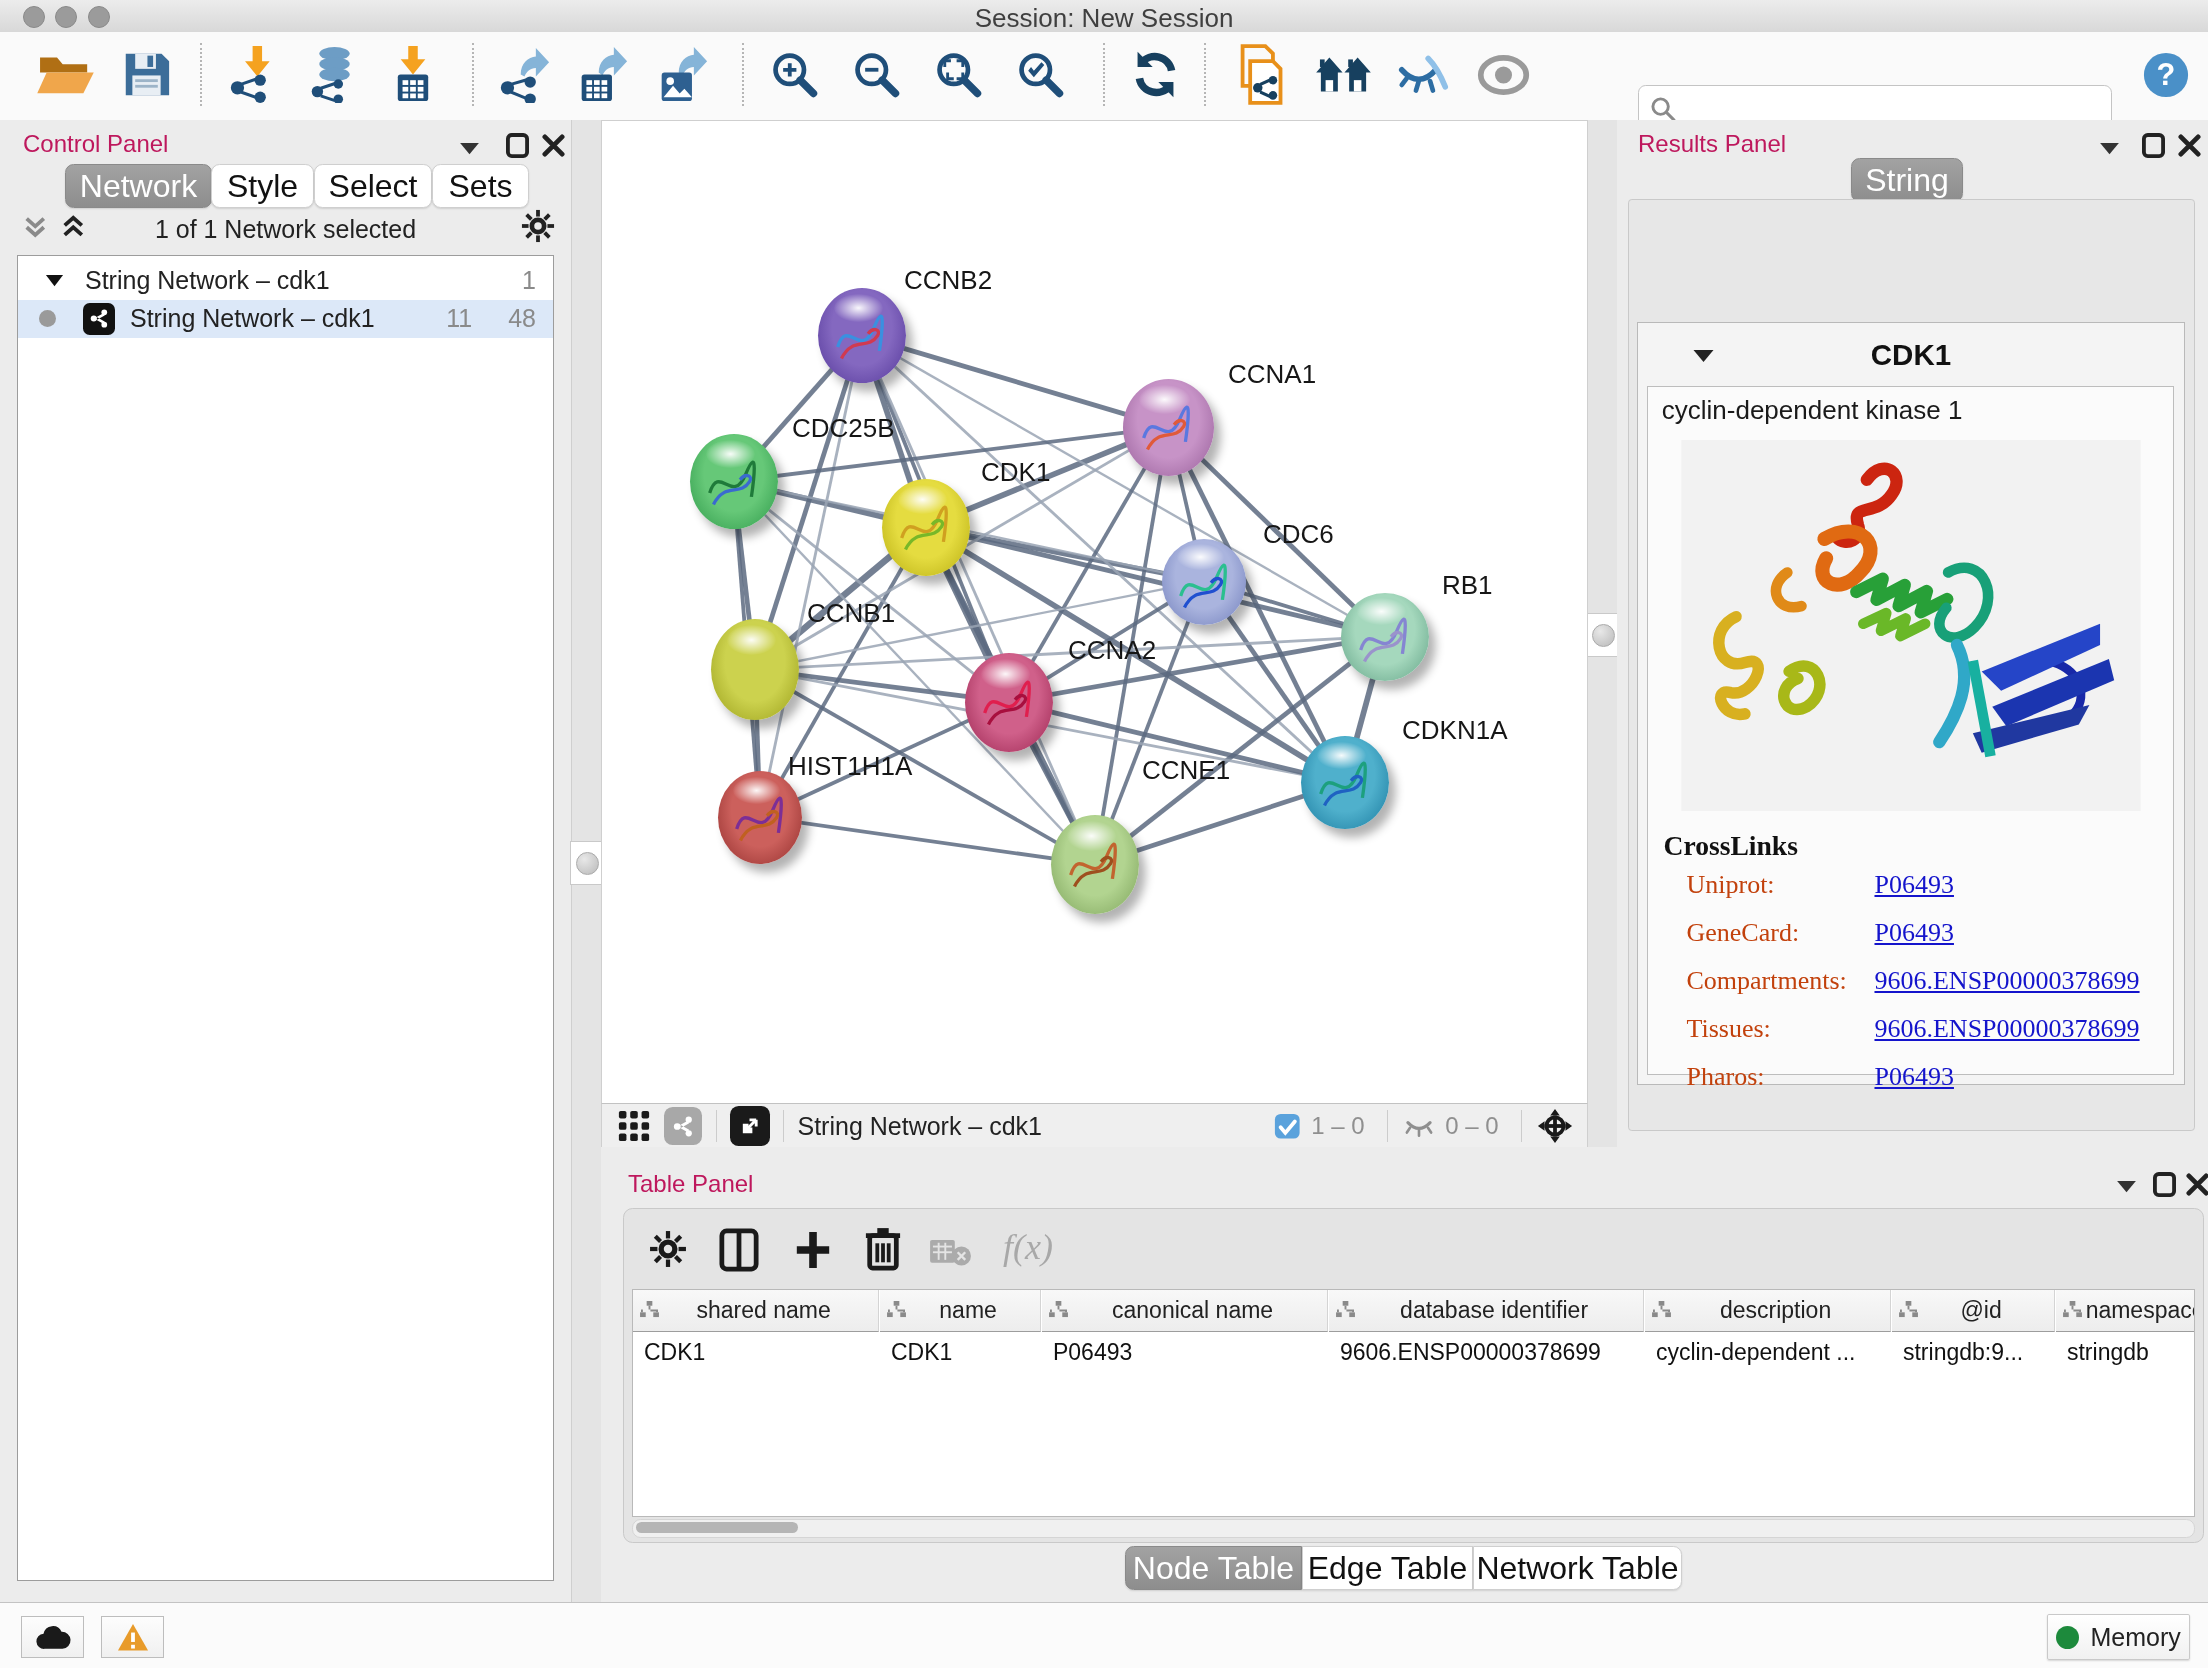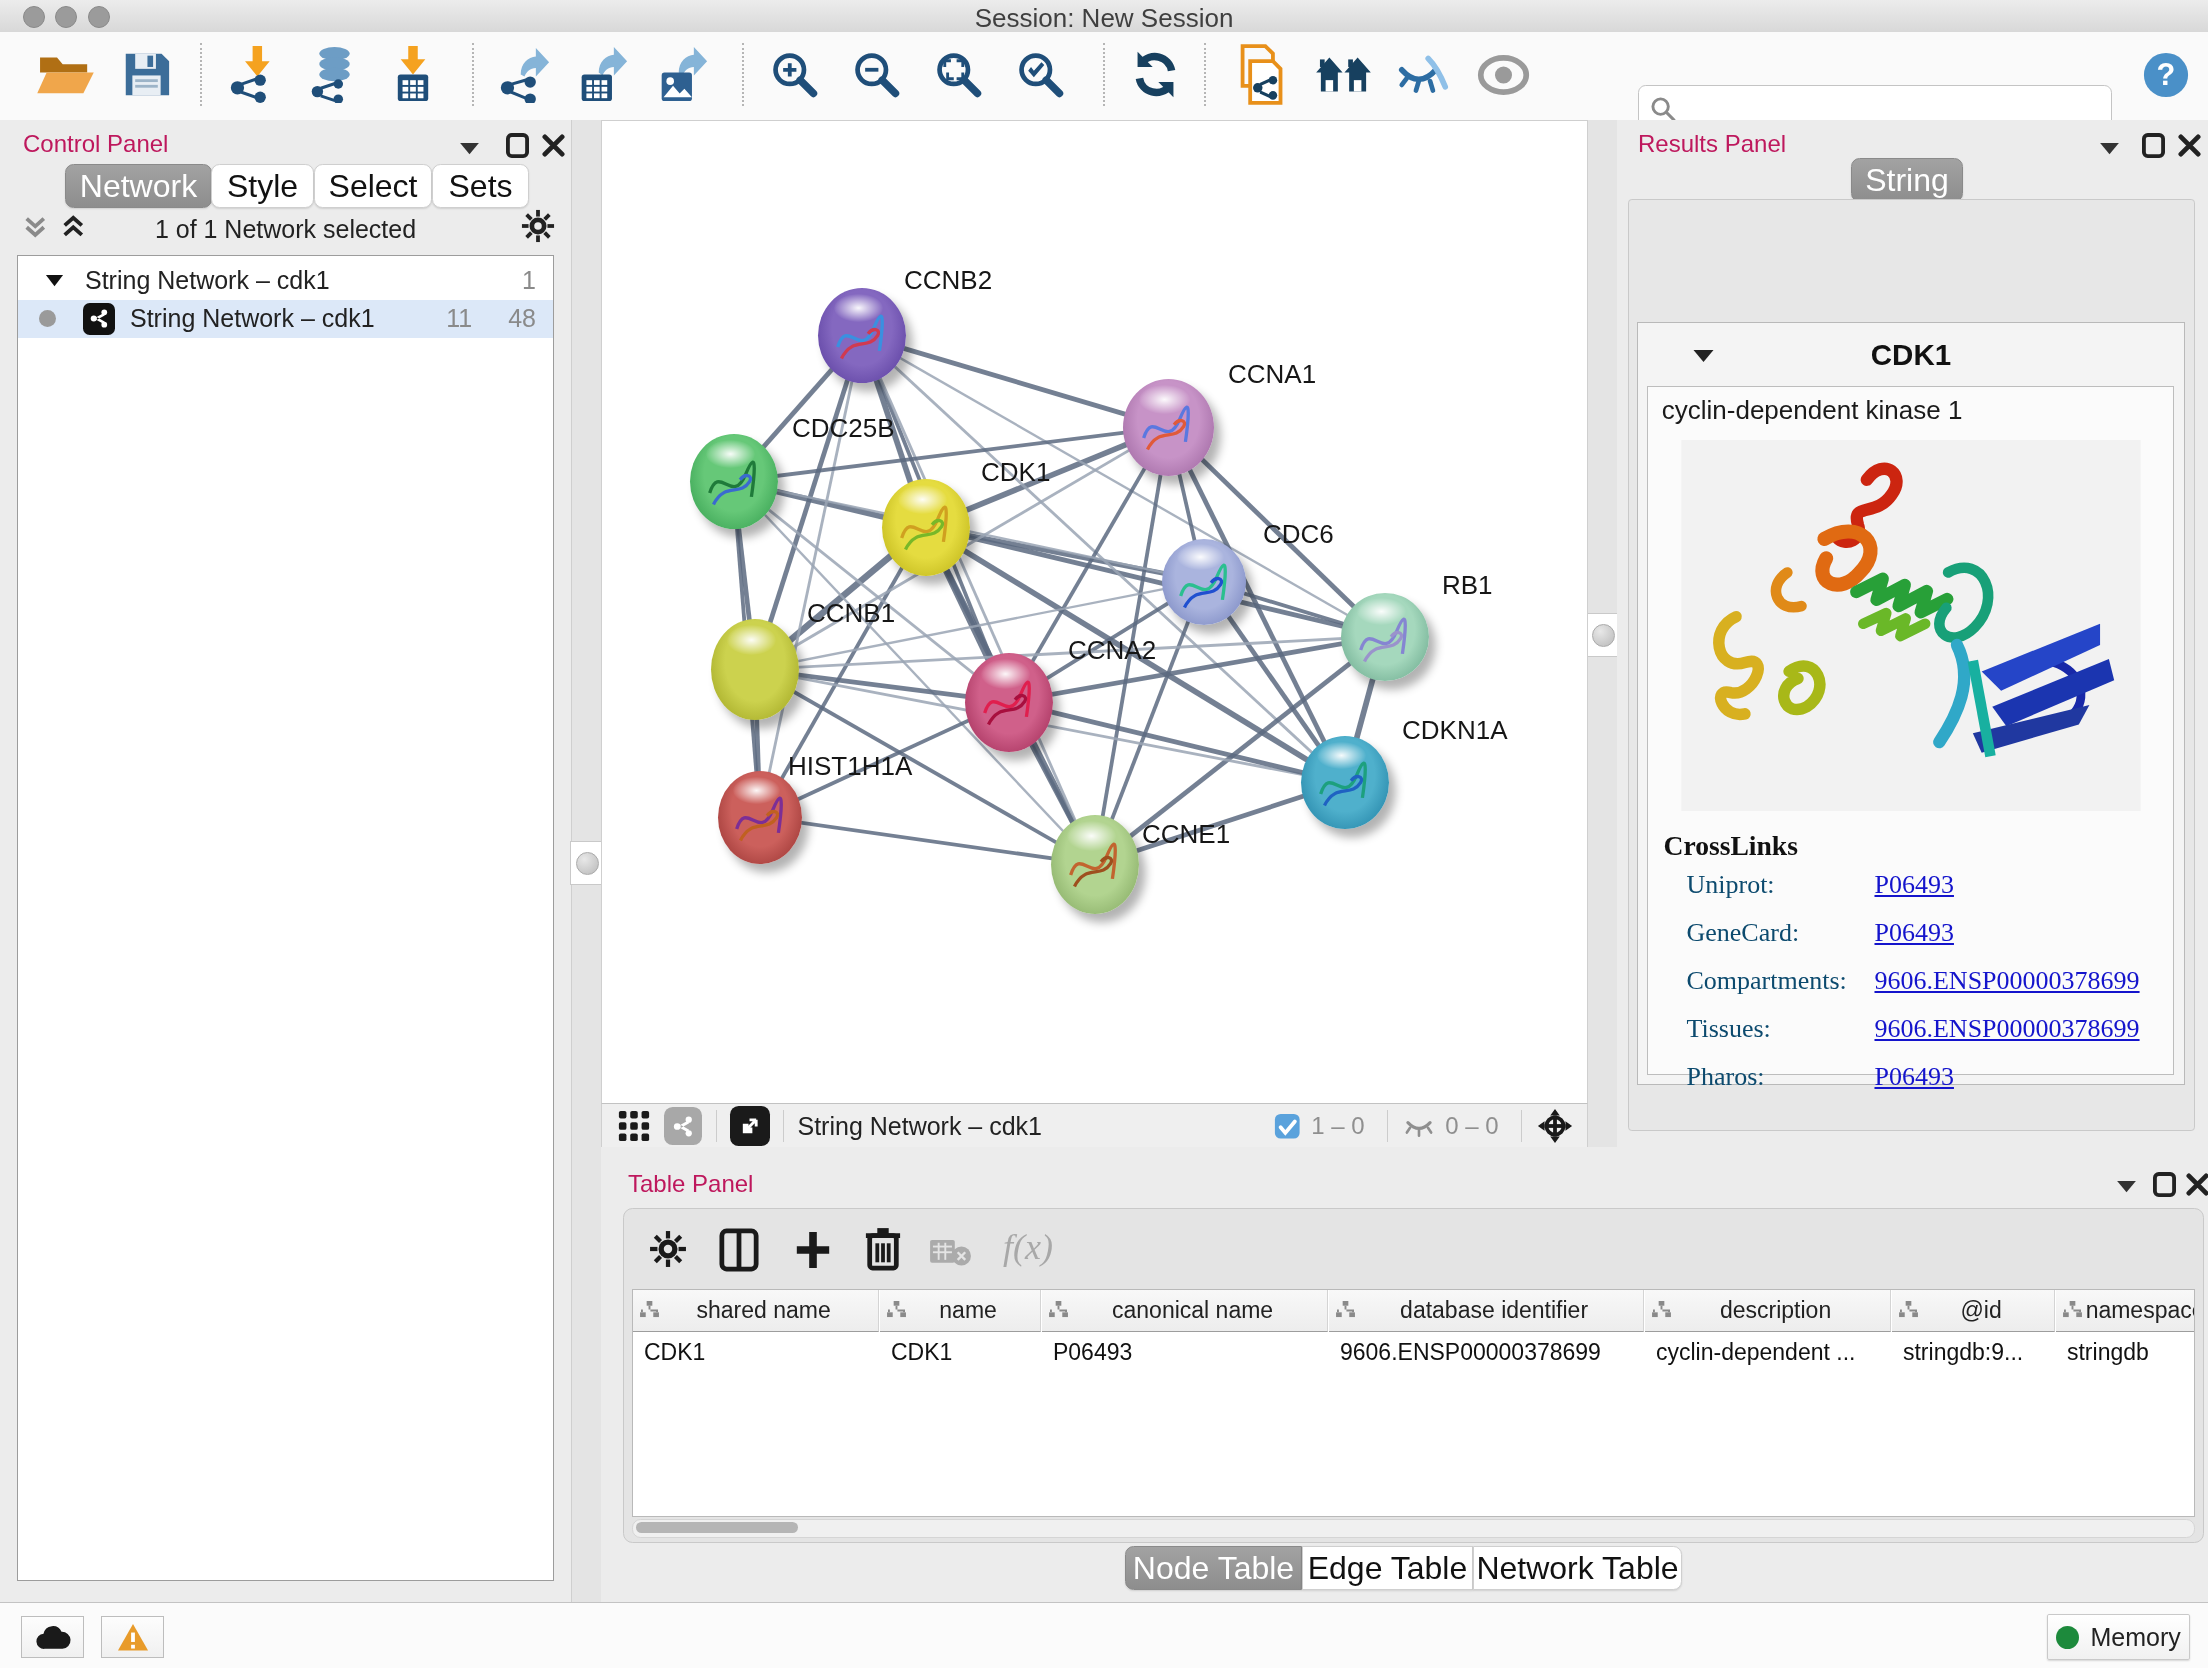--- a/index.html
+++ b/index.html
@@ -40,21 +40,21 @@
   .node-label{position:absolute;font-size:26px;color:#161616;white-space:nowrap;}
   #net-toolbar{left:601px;top:1103px;width:985px;height:44px;background:#efefef;border:1px solid #cfcfcf;border-top:1px solid #c2c2c2;display:flex;align-items:center;}
   .ntsep{width:0;height:32px;border-left:1px solid #cccccc;margin:0 13.3px;}
   .graytxt{color:#8f8f8f;font-size:24px;}
   
   #results-panel{left:1617px;top:120px;width:592px;height:1027px;background:#ececec;}
   #rp-body{left:11.4px;top:79px;width:565px;height:930px;}
   #rp-entry-desc-panel{background:#fbfbfb;border:1px solid #bdbdbd;}
   .serif{font-family:"Liberation Serif",serif;}
   .xlink{color:#1414cc;text-decoration:underline;cursor:pointer;font-size:26px;}
-  .xlabel{font-size:26px;color:#0c4a6e;}
+  .xlabel{font-size:26px;color:#c2410c;}
   
   #table-panel{left:601px;top:1147px;width:1607px;height:455px;background:#ececec;}
   #tp-box{left:22px;top:61px;width:1579px;height:333px;background:#e4e4e4;border:1.9px solid #c9c9c9;border-radius:9.5px;}
   #tp-table{position:absolute;left:7.6px;top:80px;width:1561px;height:226px;background:#fff;border:1px solid #b9b9b9;overflow:hidden;}
   .th{position:absolute;top:0;height:41px;background:linear-gradient(#f8f8f8,#ededed);border-right:1px solid #d4d4d4;border-bottom:1.9px solid #9d9d9d;display:flex;align-items:center;justify-content:center;font-size:23px;color:#222;cursor:pointer;}
   .td{position:absolute;top:43px;height:38px;display:flex;align-items:center;font-size:23px;color:#111;padding-left:11.4px;box-sizing:border-box;white-space:nowrap;overflow:hidden;}
   #tp-hscroll{position:absolute;left:7.6px;top:310px;width:1561px;height:17px;background:#f0f0f0;border:1px solid #d5d5d5;border-radius:8.6px;}
   #tp-thumb{position:absolute;left:3.8px;top:1.9px;width:162px;height:11.4px;background:#b5b5b5;border-radius:6.7px;cursor:pointer;}
   
   #statusbar{left:0;top:1602px;width:2208px;height:67px;background:#fbfbfb;border-top:1px solid #c3c3c3;}
@@ -481,21 +481,21 @@
             <path d="M10 52 C22 28,38 44,48 28 C52 22,44 18,38 26" fill="none" stroke="#c06020" stroke-width="3.5"></path>
           </svg>
         </div>
         <div class="node-label" style="left: 186px; top: 630px;">HIST1H1A</div>
         <div class="node" style="left: 449px; top: 694px; width: 88px; height: 99px; background: radial-gradient(at 50% 42%, rgb(178, 212, 144) 48%, rgb(126, 164, 92) 96%);">
           <svg width="55" height="61" viewBox="0 0 58 64" style="position: absolute; left: 16%; top: 22%;">
             <path d="M6 40 C16 8,30 54,44 20 S52 30,50 44" fill="none" stroke="#c2642f" stroke-width="3.5"></path>
             <path d="M10 52 C22 28,38 44,48 28 C52 22,44 18,38 26" fill="none" stroke="#9e4f1e" stroke-width="3.5"></path>
           </svg>
         </div>
-        <div class="node-label" style="left: 540px; top: 698px;">CCNE1</div>
+        <div class="node-label" style="left: 540px; top: 634px;">CCNE1</div>
       </div>
   </div>
 
   <div id="net-toolbar" class="abs">
     <svg style="margin-left:15px;cursor:pointer" width="34" height="34" viewBox="0 0 36 36">
         <g fill="#1a1a1a">
           <rect x="2" y="2" width="8" height="8" rx="2"></rect>
           <rect x="14" y="2" width="8" height="8" rx="2"></rect>
           <rect x="26" y="2" width="8" height="8" rx="2"></rect>
           <rect x="2" y="14" width="8" height="8" rx="2"></rect>

